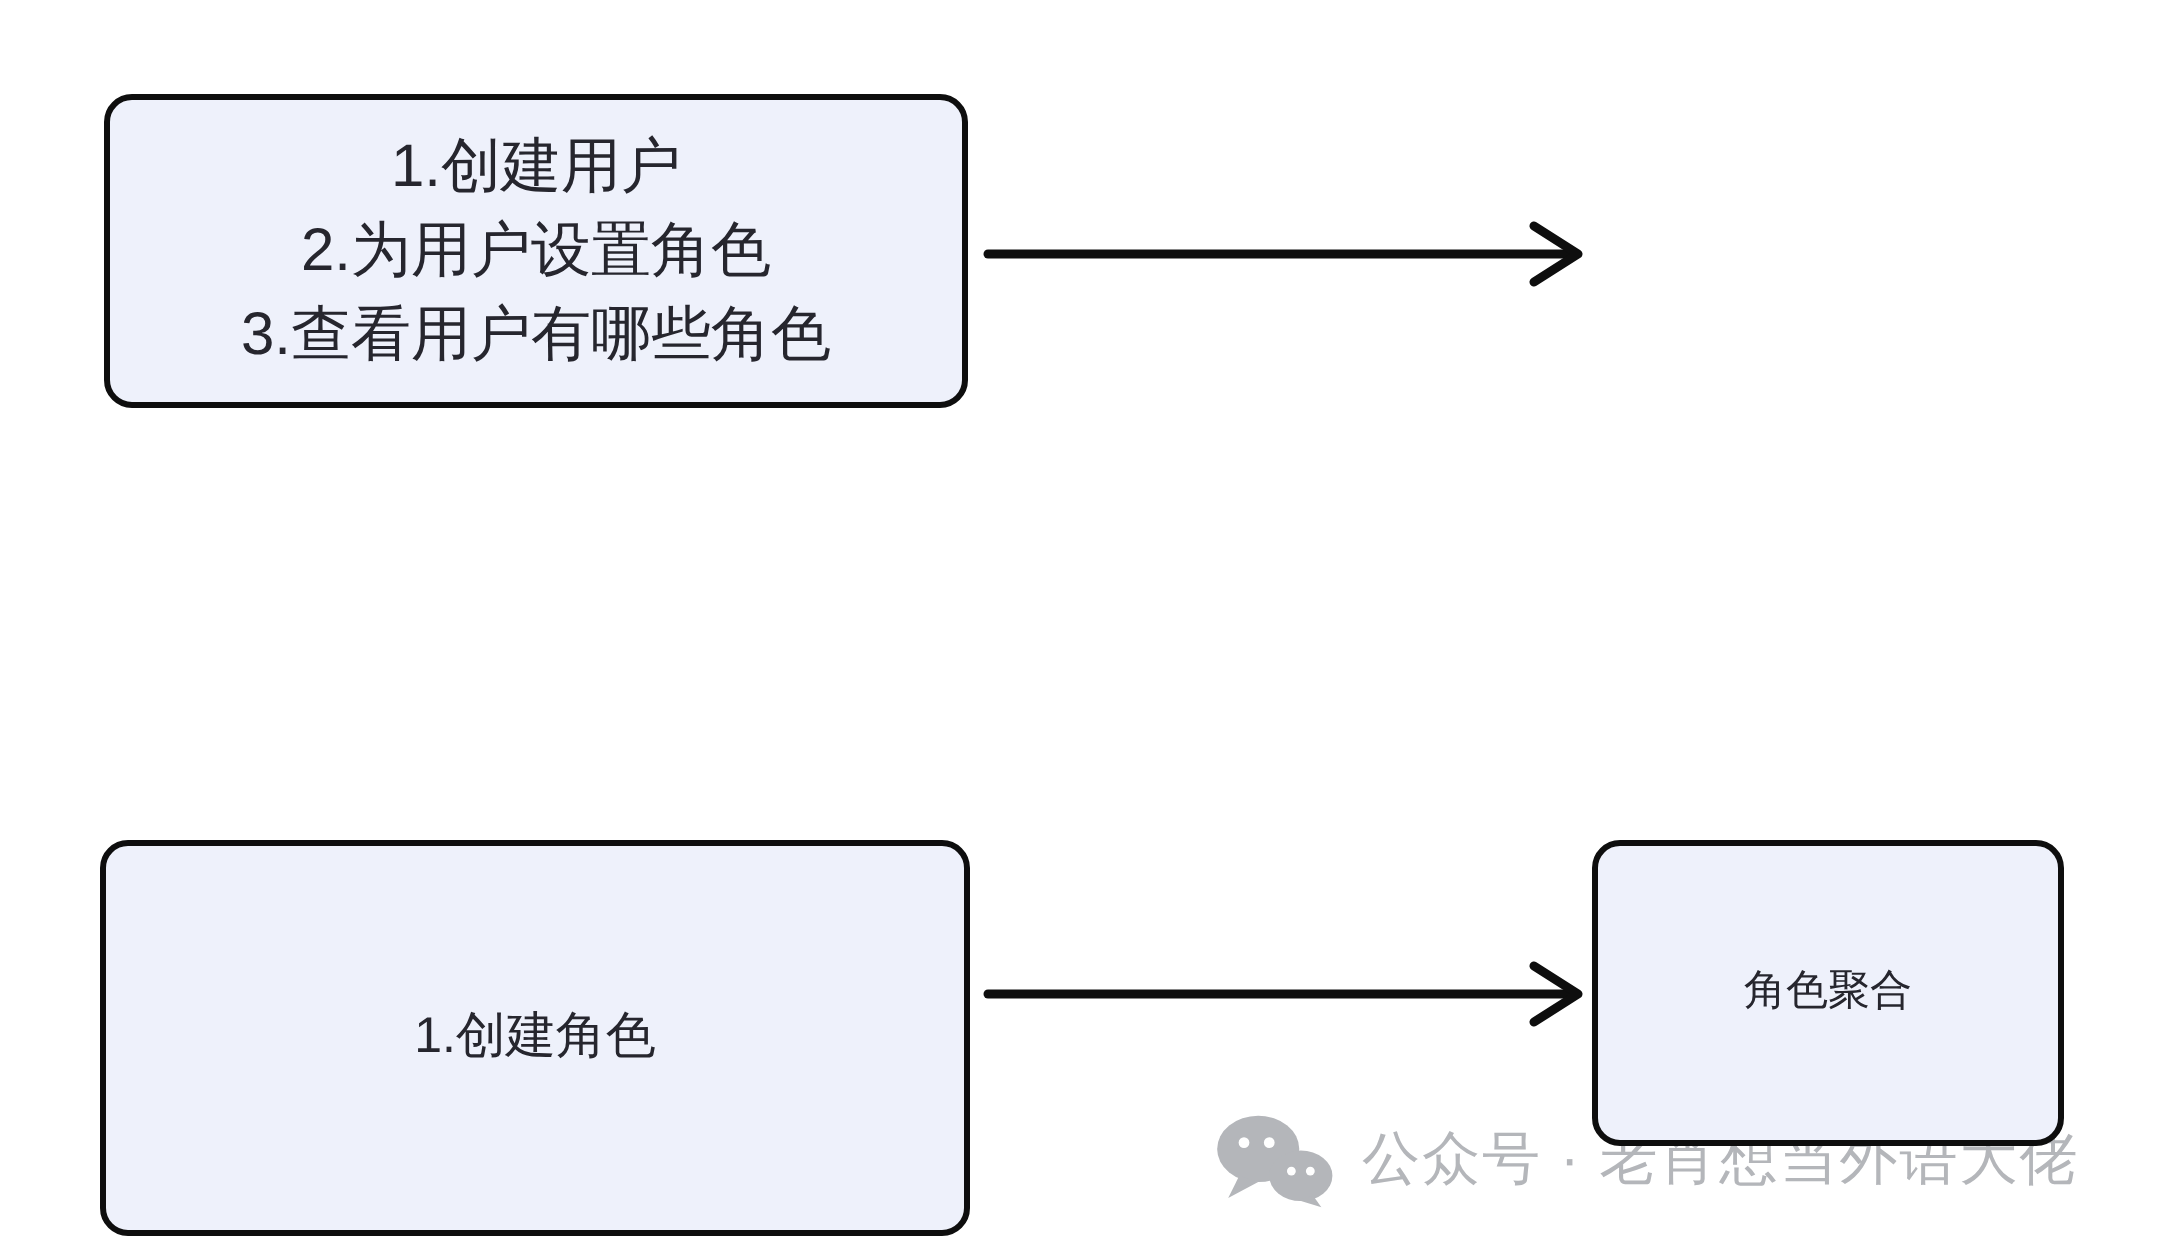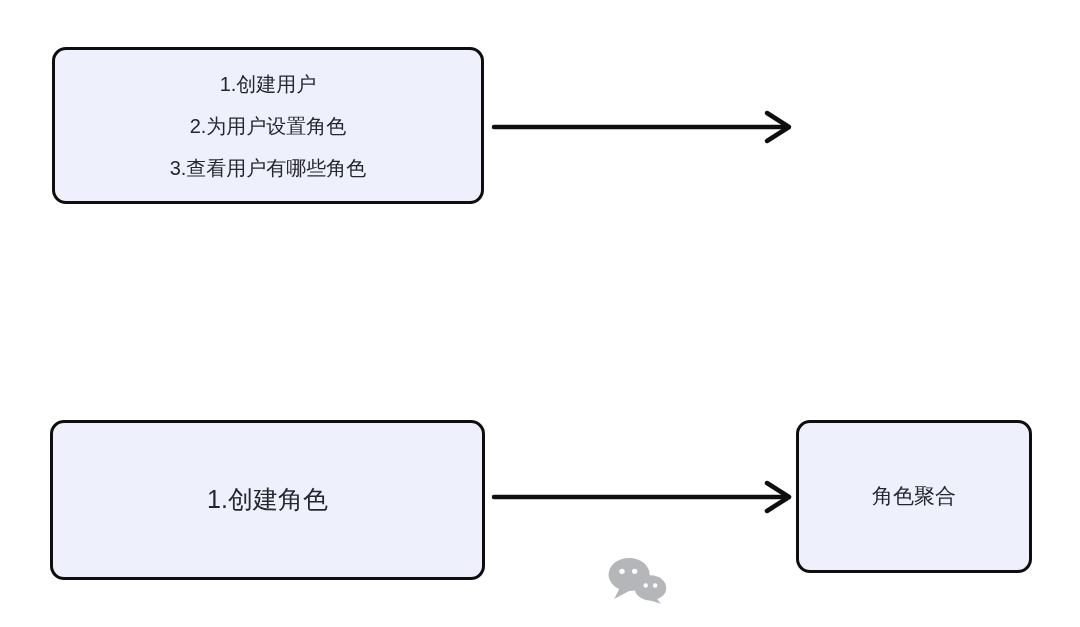--- a/index.html
+++ b/index.html
@@ -26,31 +26,31 @@
     justify-content: center;
     text-align: center;
     color: #26262e;
     white-space: pre-line;
     line-height: 1.75;
     z-index: 2;
   }
   .node-user-commands {
     left: 52px; top: 47px;
     width: 432px; height: 157px;
-    font-size: 20px;
+    font-size: 30px;
     line-height: 42px;
   }
   .node-user-aggregate {
     left: 797px; top: 49px;
     width: 233px; height: 155px;
     font-size: 26px;
   }
   .node-role-commands {
     left: 50px; top: 420px;
-    width: 435px; height: 160px;
+    width: 435px; height: 198px;
     font-size: 25px;
   }
   .node-role-aggregate {
     left: 796px; top: 420px;
     width: 236px; height: 153px;
     font-size: 21px;
   }
   .arrow-layer {
     position: absolute;
     left: 0; top: 0;
@@ -92,20 +92,21 @@
           <path d="M63 53 L68 60 L52 55 Z"></path>
         </g>
         <g fill="#ffffff">
           <circle cx="19" cy="19" r="3.4"></circle>
           <circle cx="35" cy="19" r="3.4"></circle>
           <circle cx="49" cy="37" r="2.8"></circle>
           <circle cx="61" cy="37" r="2.8"></circle>
         </g>
       </svg>
     </span>
+    <span>公众号 · 老肖想当外语大佬</span>
   </div>
 
   <div class="node node-user-commands">1.创建用户
 2.为用户设置角色
 3.查看用户有哪些角色</div>
 
 
   <div class="node node-role-commands">1.创建角色</div>
 
   <div class="node node-role-aggregate">角色聚合</div>

